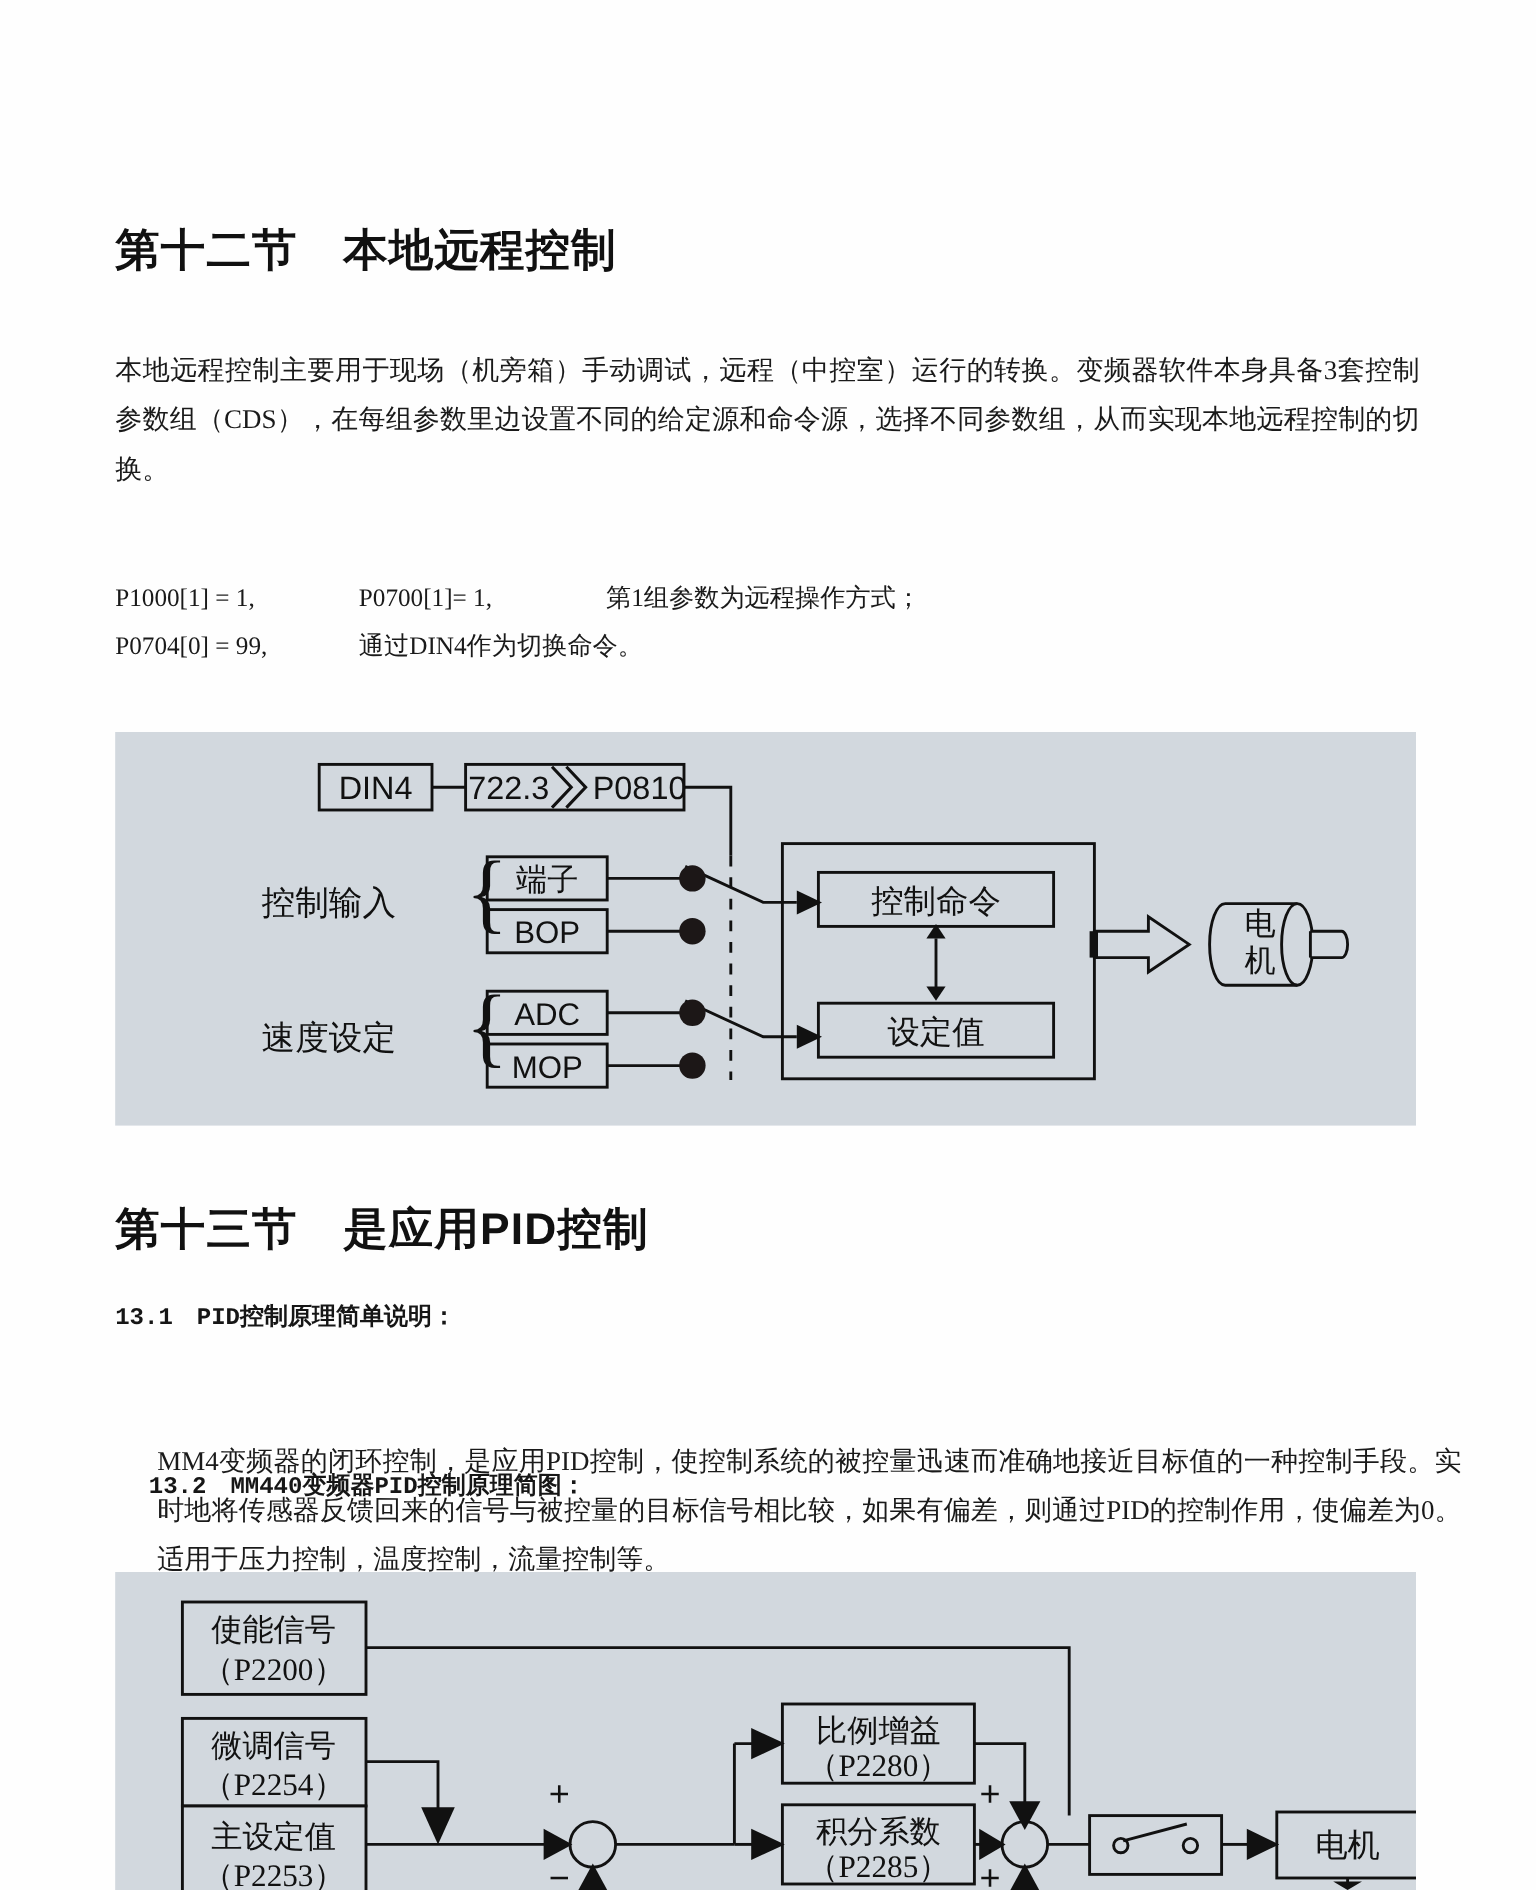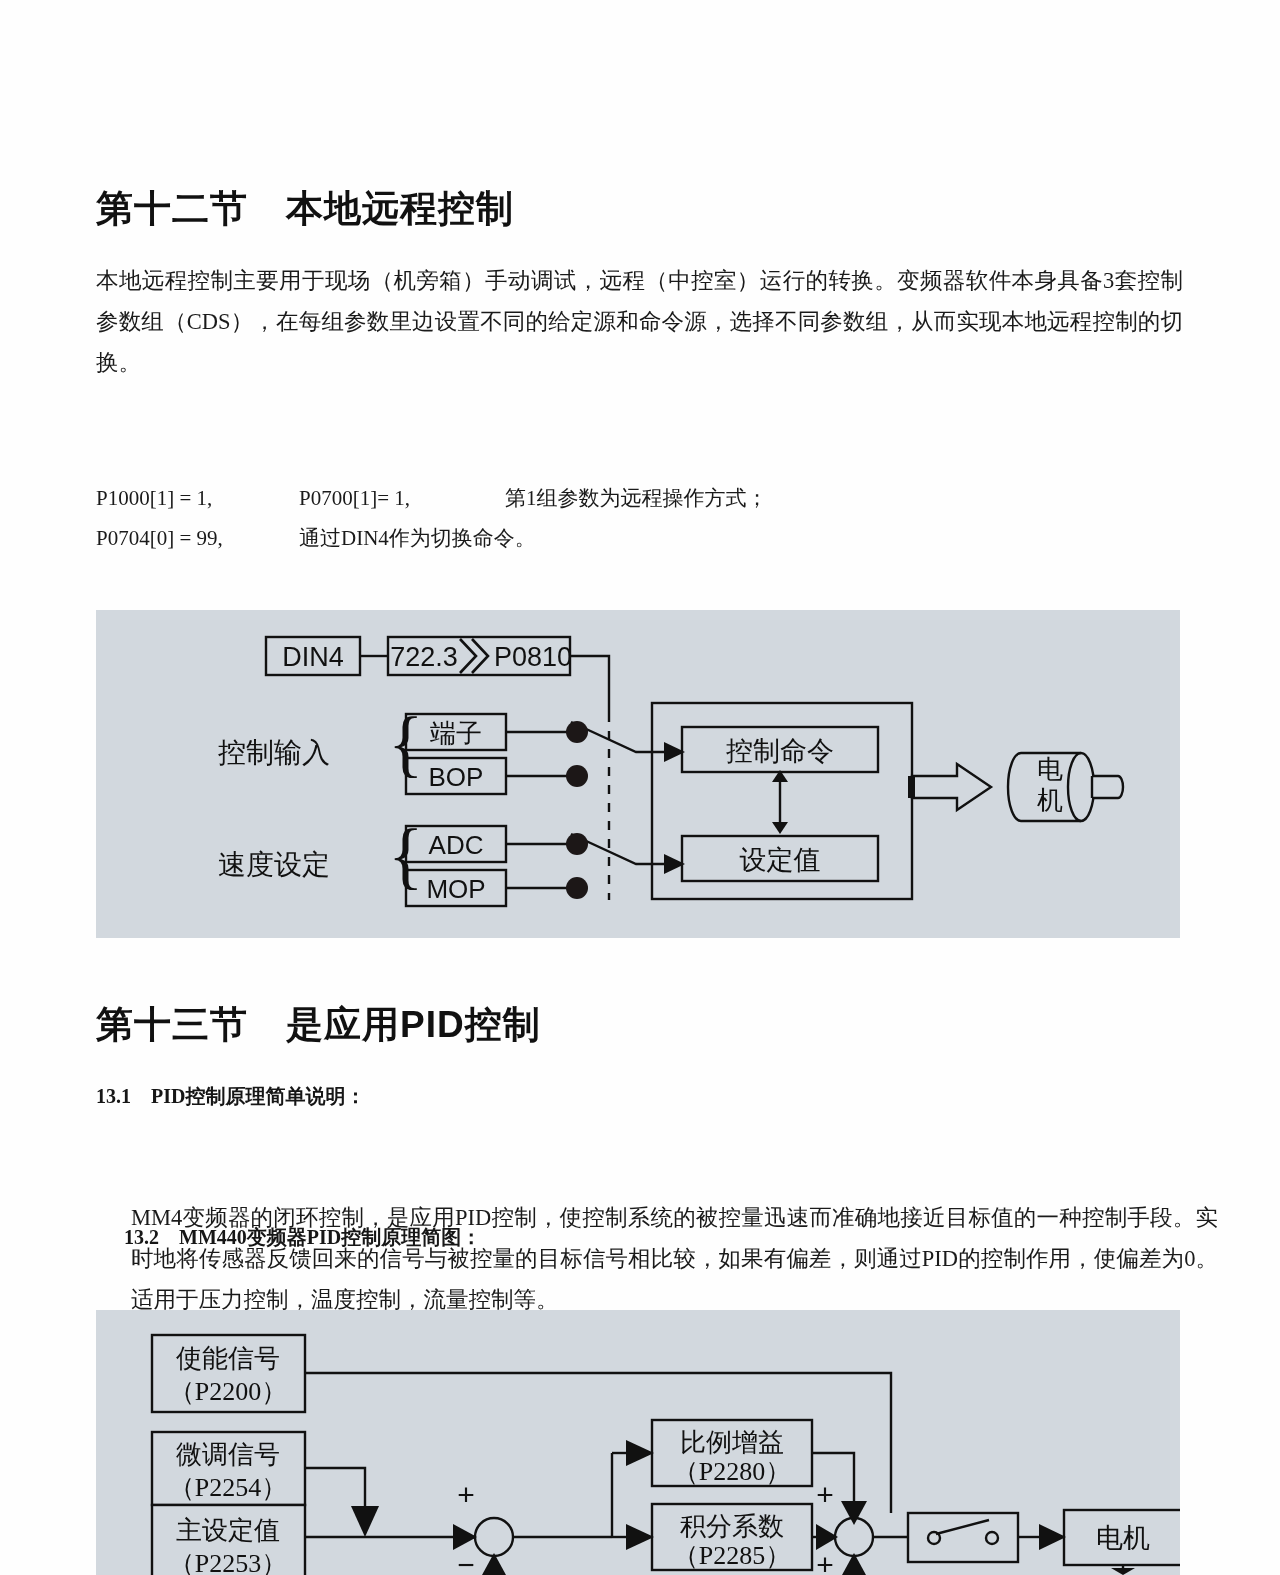--- a/index.html
+++ b/index.html
@@ -32,41 +32,41 @@
     letter-spacing: 1px;
     color: #111111;
     white-space: pre;
   }
   #heading-12 { top: 184px; text-align: center; }
   #heading-13 { top: 1000px; }
 
   .sub-heading {
     position: absolute;
     left: 96px;
-    font-family: Liberation Serif, serif;
+    font-family: Liberation Mono, monospace;
     font-weight: bold;
     font-size: 20px;
     color: #161616;
     white-space: pre;
   }
   #sub-13-1 { top: 1083px; }
   #sub-13-2 { top: 1224px; margin-left: 28px; }
 
   
   .para {
     position: absolute;
     left: 96px;
     width: 1087px;
     font-size: 22.5px;
     line-height: 41px;
     text-align: justify;
     text-justify: inter-character;
     color: #1a1a1a;
   }
-  #para-1 { top: 260px; }
+  #para-1 { top: 288px; }
   #para-2 { top: 404px; }
   #para-3 { top: 1197px; margin-left: 35px; }
 
   
   .param-list {
     position: absolute;
     left: 96px;
     top: 478px;
     font-size: 21px;
     line-height: 40px;

